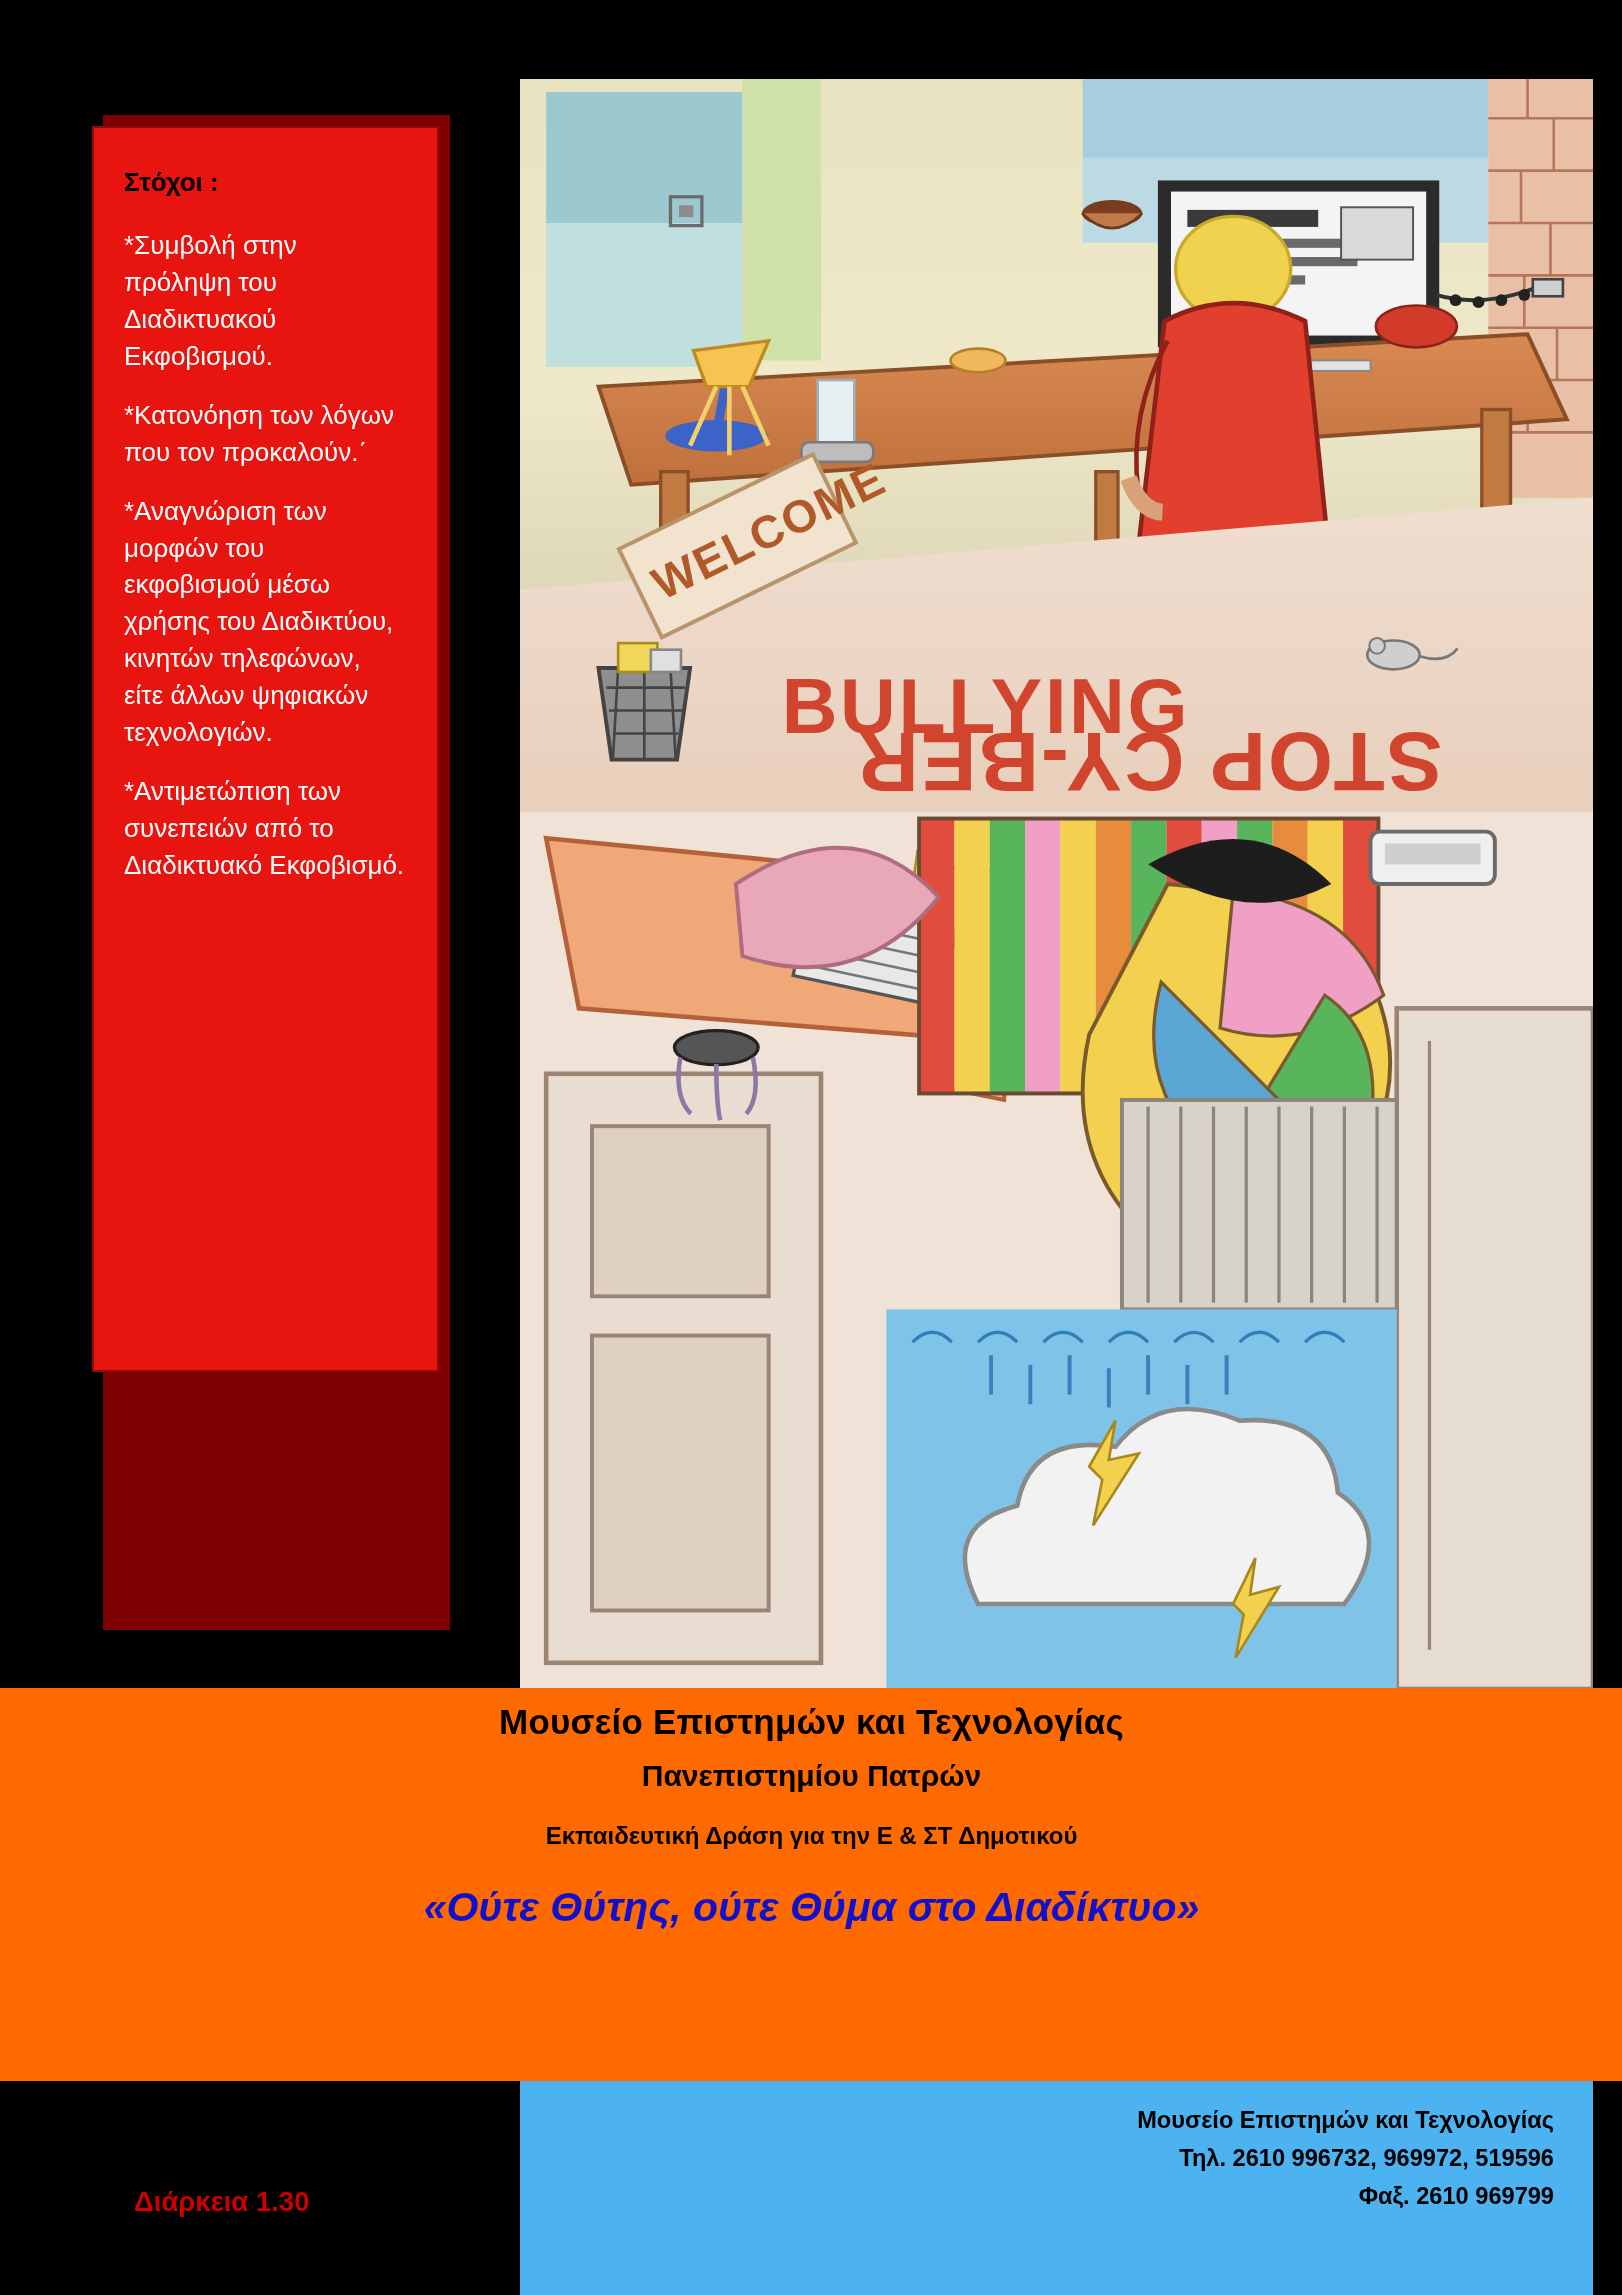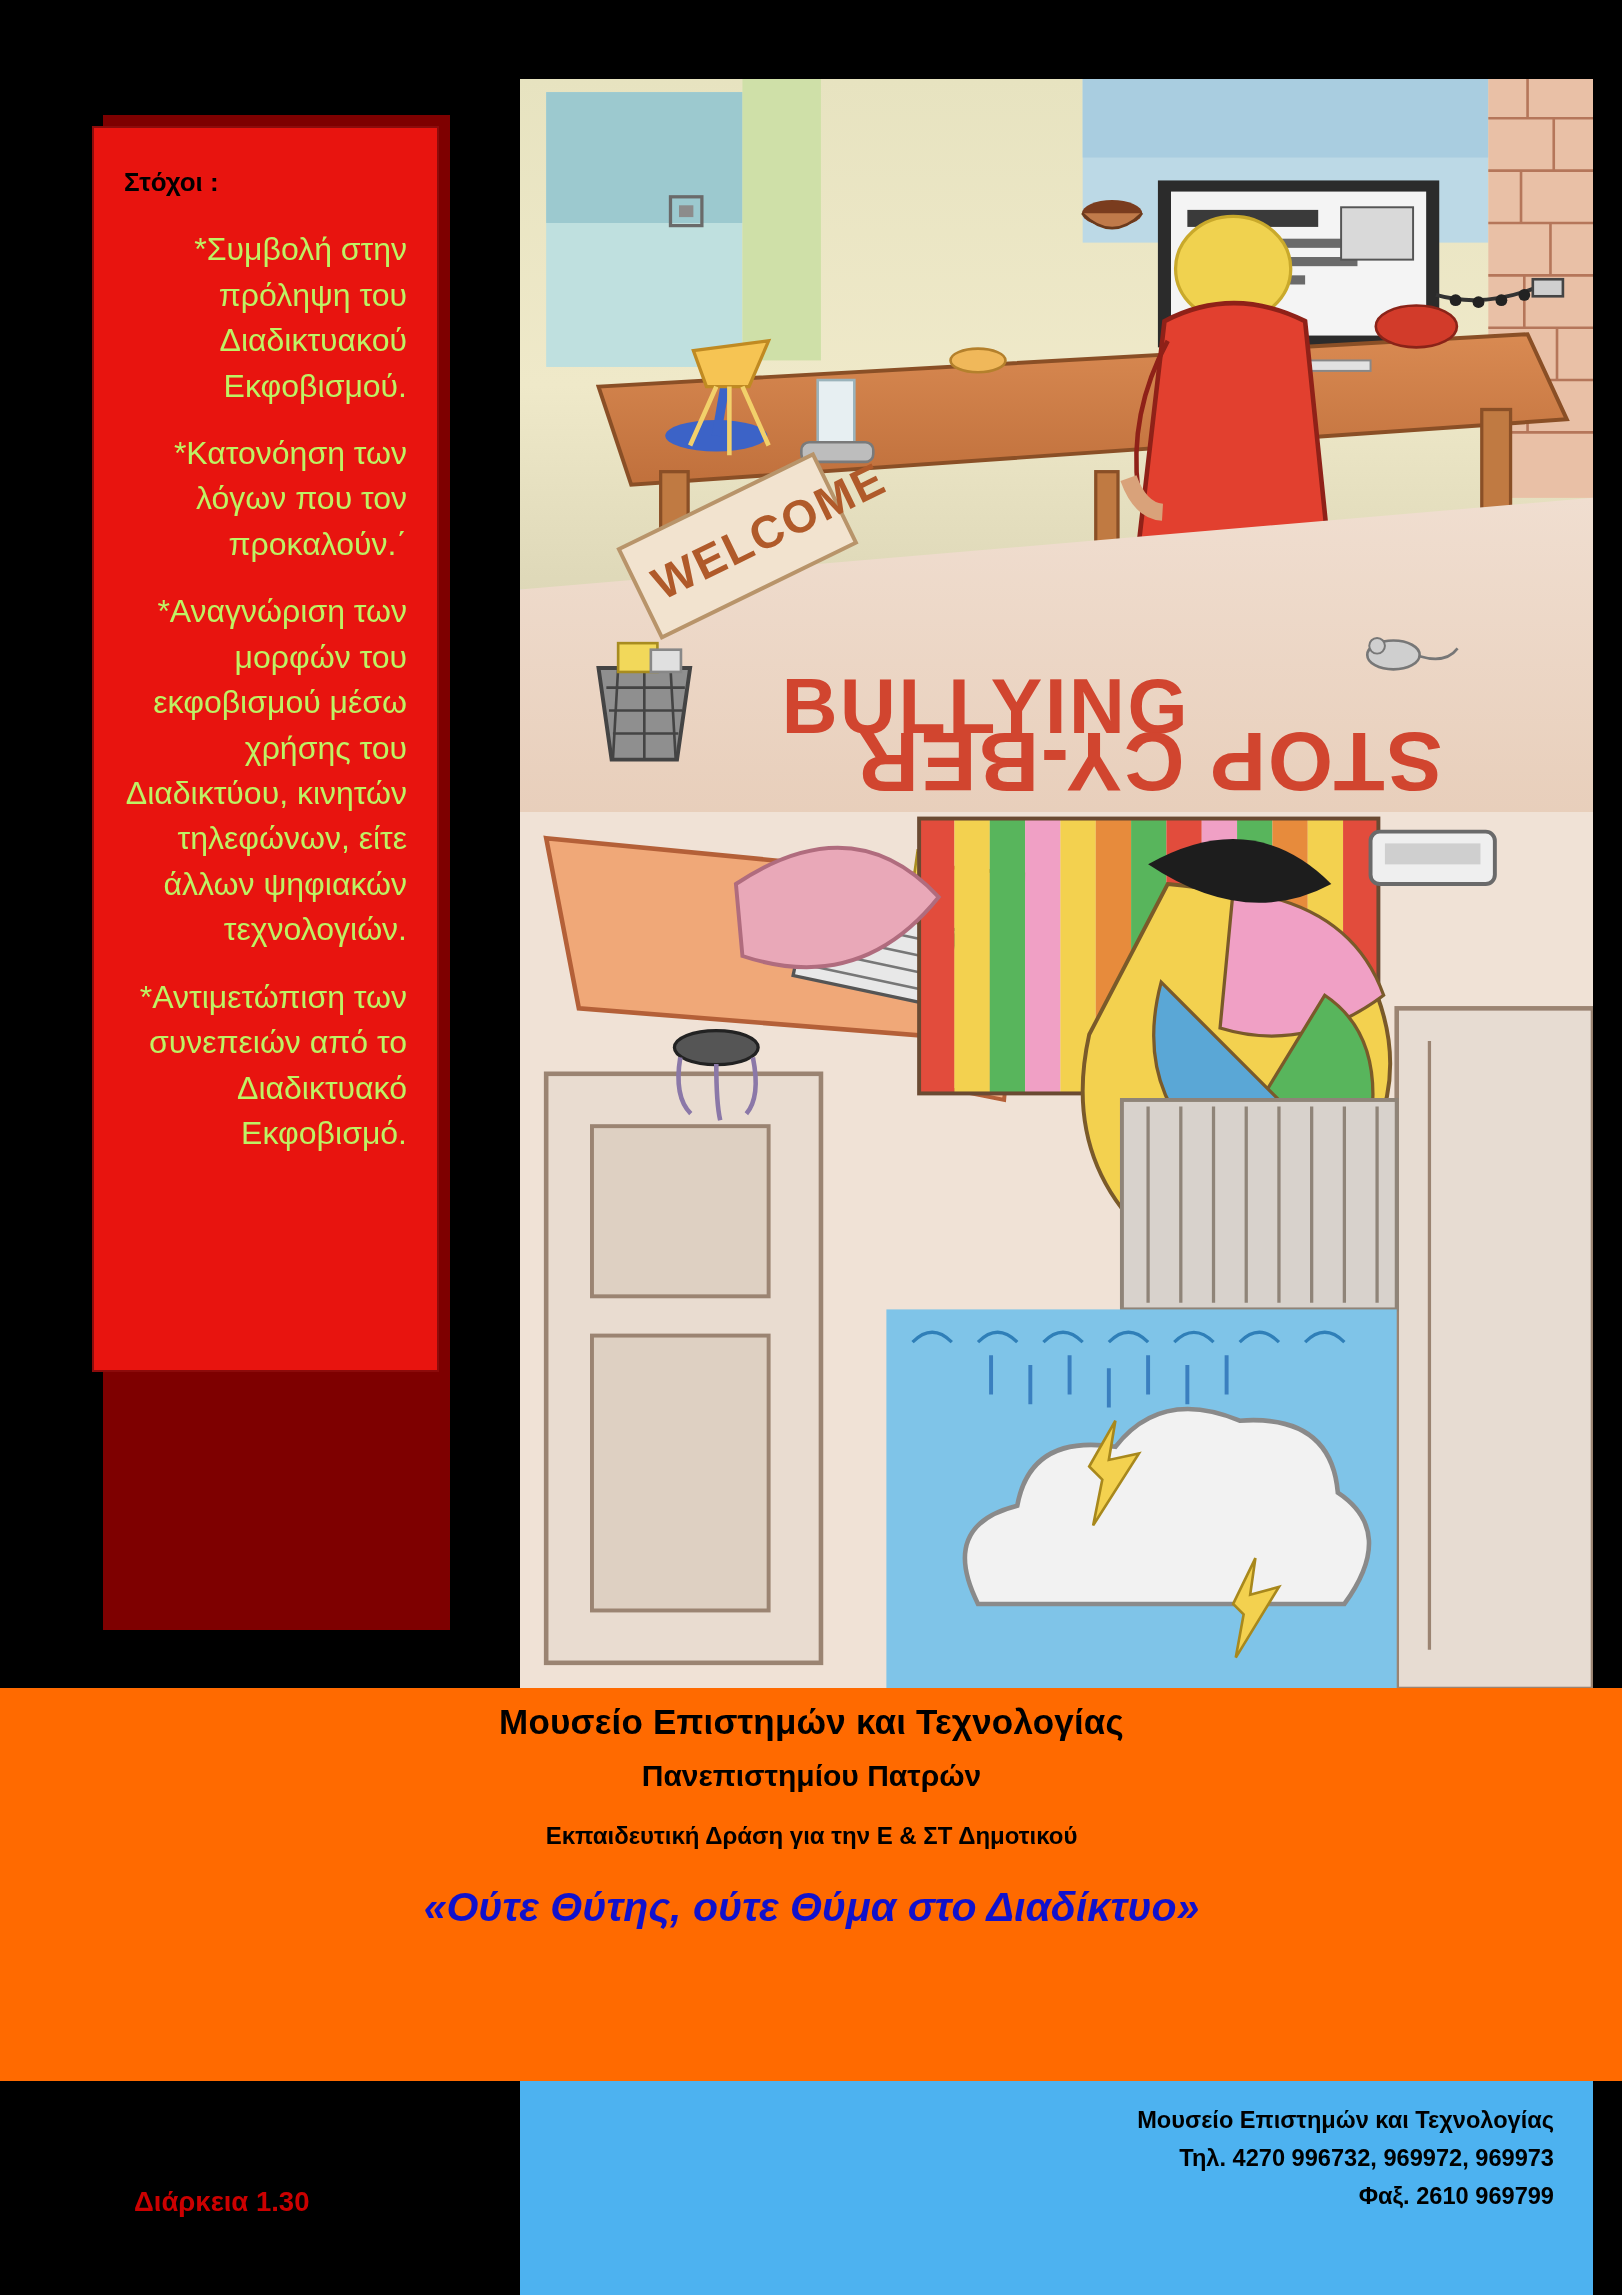--- a/index.html
+++ b/index.html
@@ -56,26 +56,25 @@
     padding: 39px 30px 19.6px 30px;
   }
   .goals-title {
     color: #000;
     font-size: 26px;
     font-weight: bold;
     margin: 0 0 29px 0;
     line-height: 1.2;
   }
   .goals-item {
-    color: #bef264;
-    font-size: 32px;
+    color: #ffffff;
+    font-size: 26px;
     line-height: 1.42;
     margin: 0 0 22px 0;
     font-weight: normal;
-    text-align: right;
   }
 
   
   .orange-band {
     position: absolute;
     left: 0;
     top: 1688px;
     width: 1623px;
     height: 393px;
     background: #ff6a00;
@@ -365,18 +364,18 @@
     <p class="org-line1">Μουσείο Επιστημών και Τεχνολογίας</p>
     <p class="org-line2">Πανεπιστημίου Πατρών</p>
     <p class="org-sub">Εκπαιδευτική Δράση για την Ε &amp; ΣΤ Δημοτικού</p>
     <p class="org-slogan">«Ούτε Θύτης, ούτε Θύμα στο Διαδίκτυο»</p>
   </div>
 
   <div class="bottom-area"></div>
   <div class="duration">Διάρκεια  1.30</div>
   <div class="contact-box">
     <p class="contact-line">Μουσείο Επιστημών και Τεχνολογίας</p>
-    <p class="contact-line">Τηλ. 4270 996732, 969972, 969973</p>
+    <p class="contact-line">Τηλ. 2610 996732, 969972, 519596</p>
     <p class="contact-line">Φαξ. 2610 969799</p>
   </div>
 
 </div>
 
 
 </body></html>

